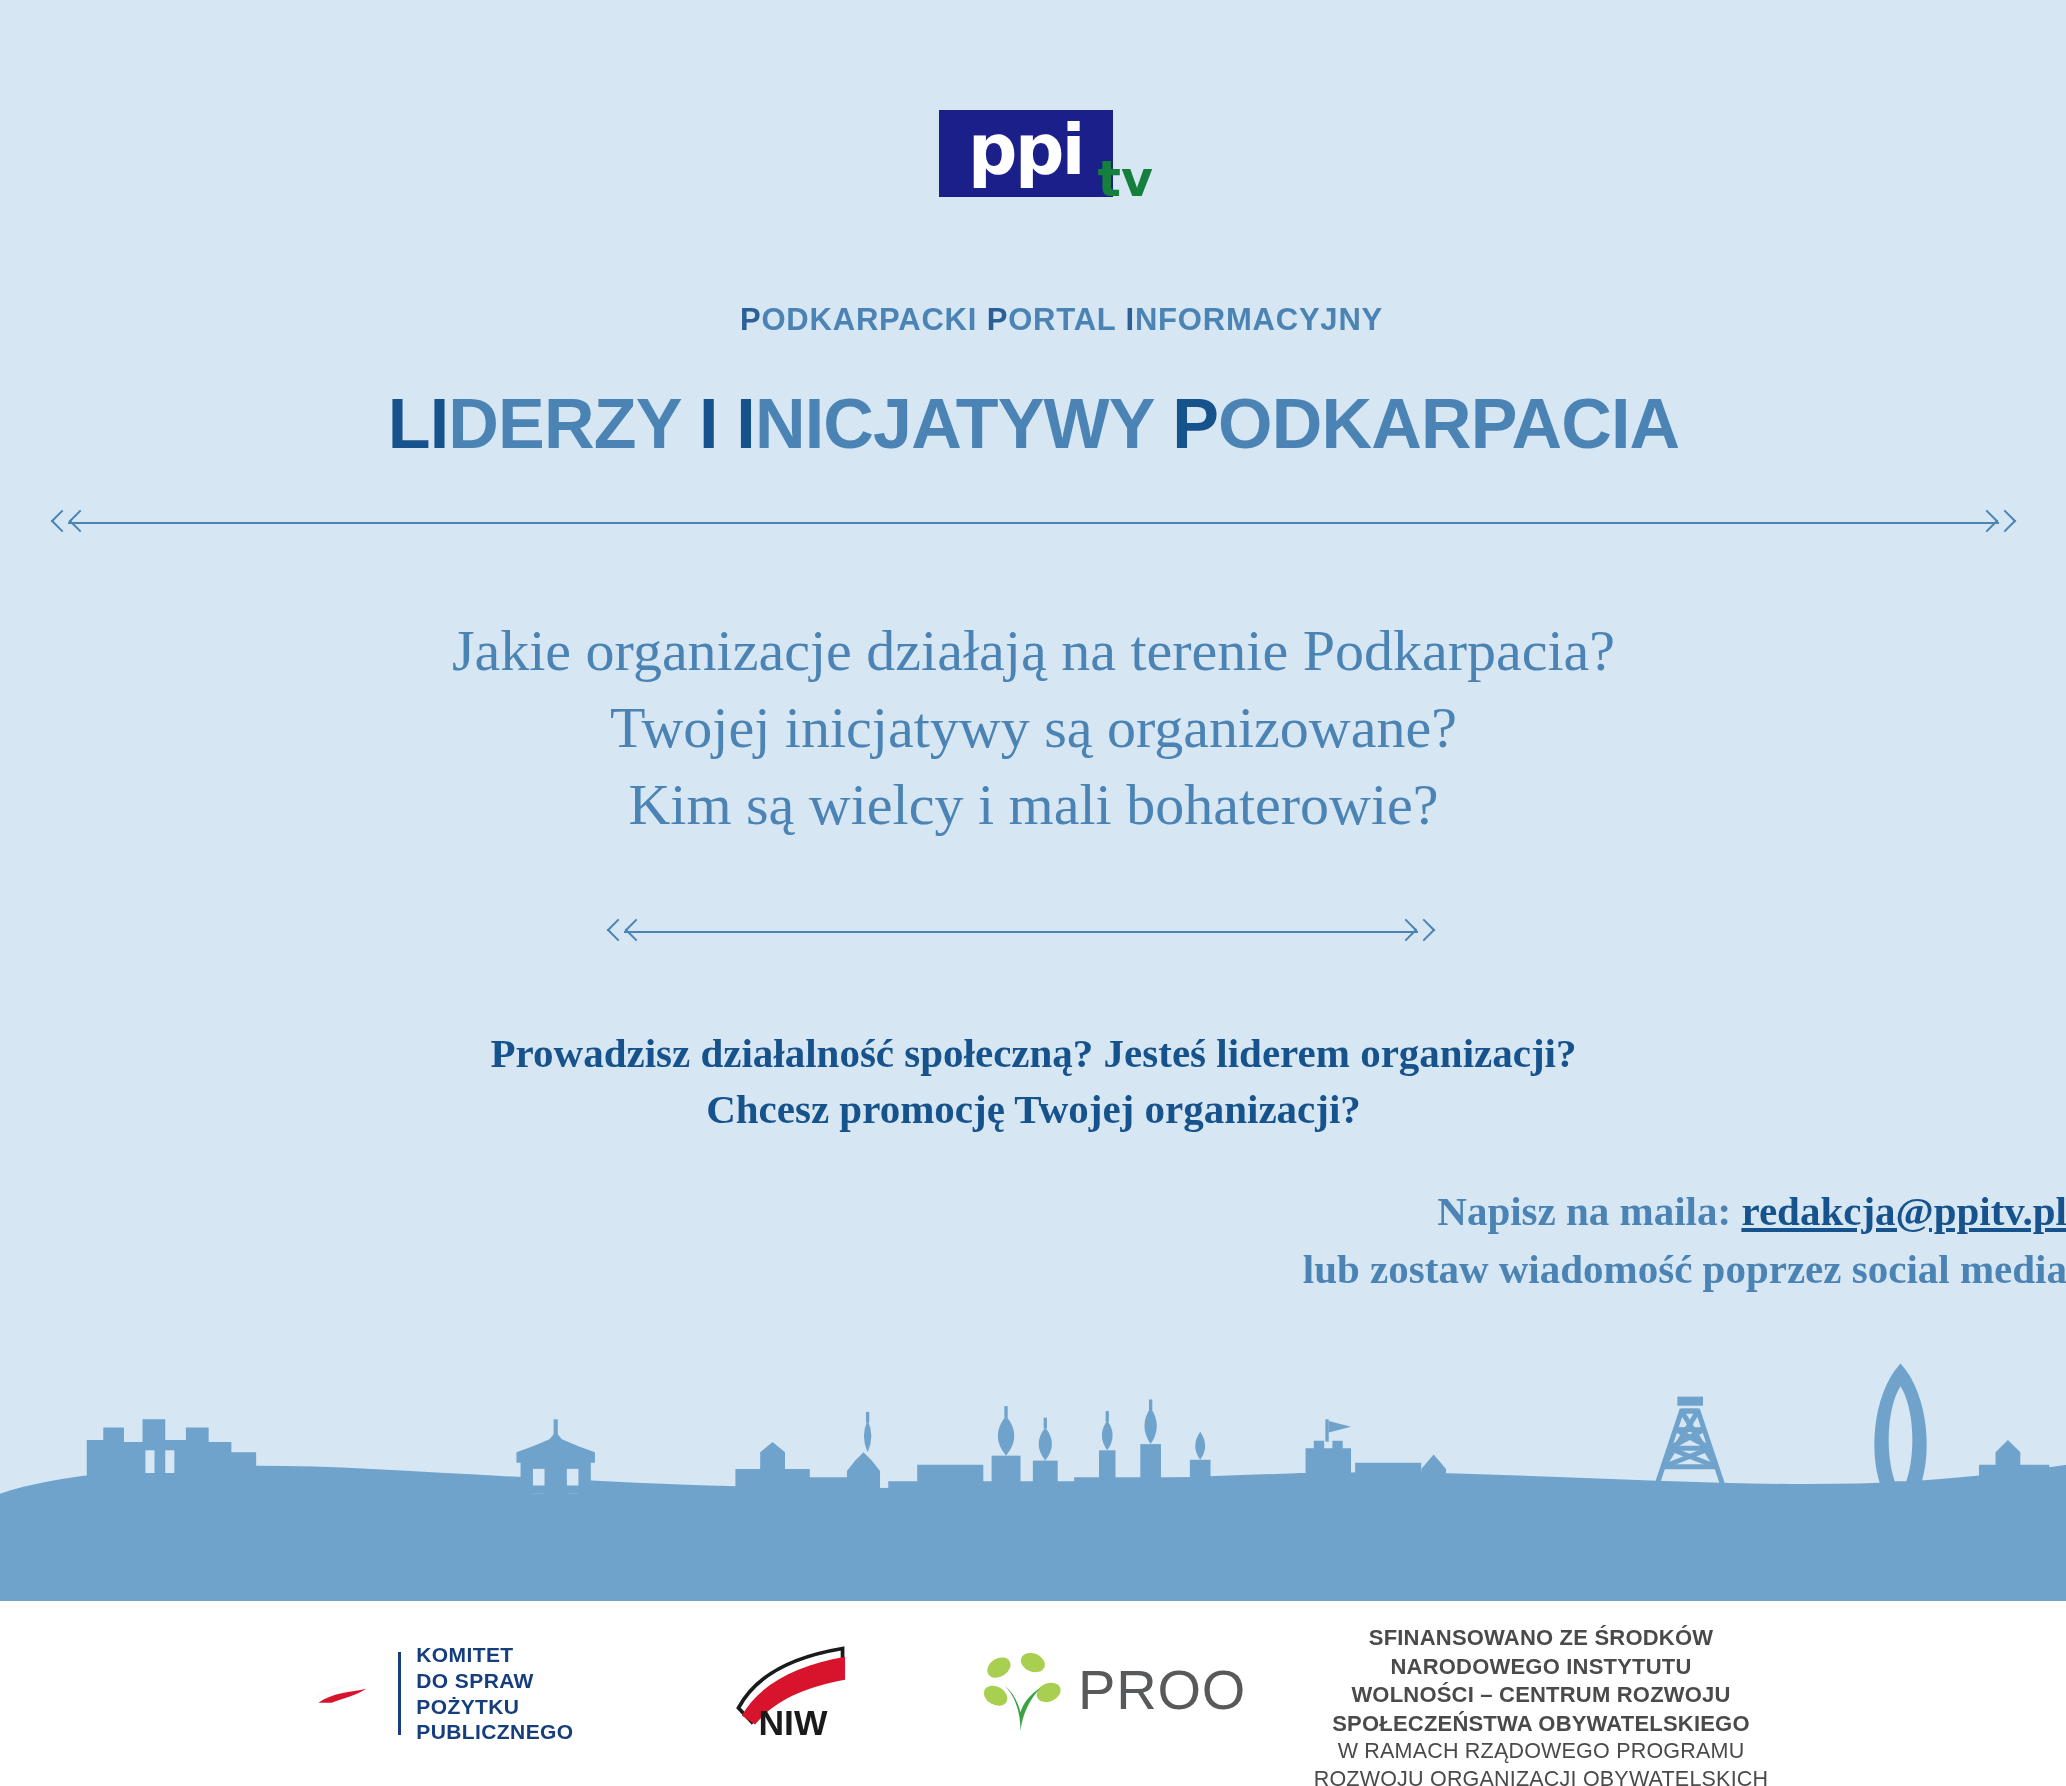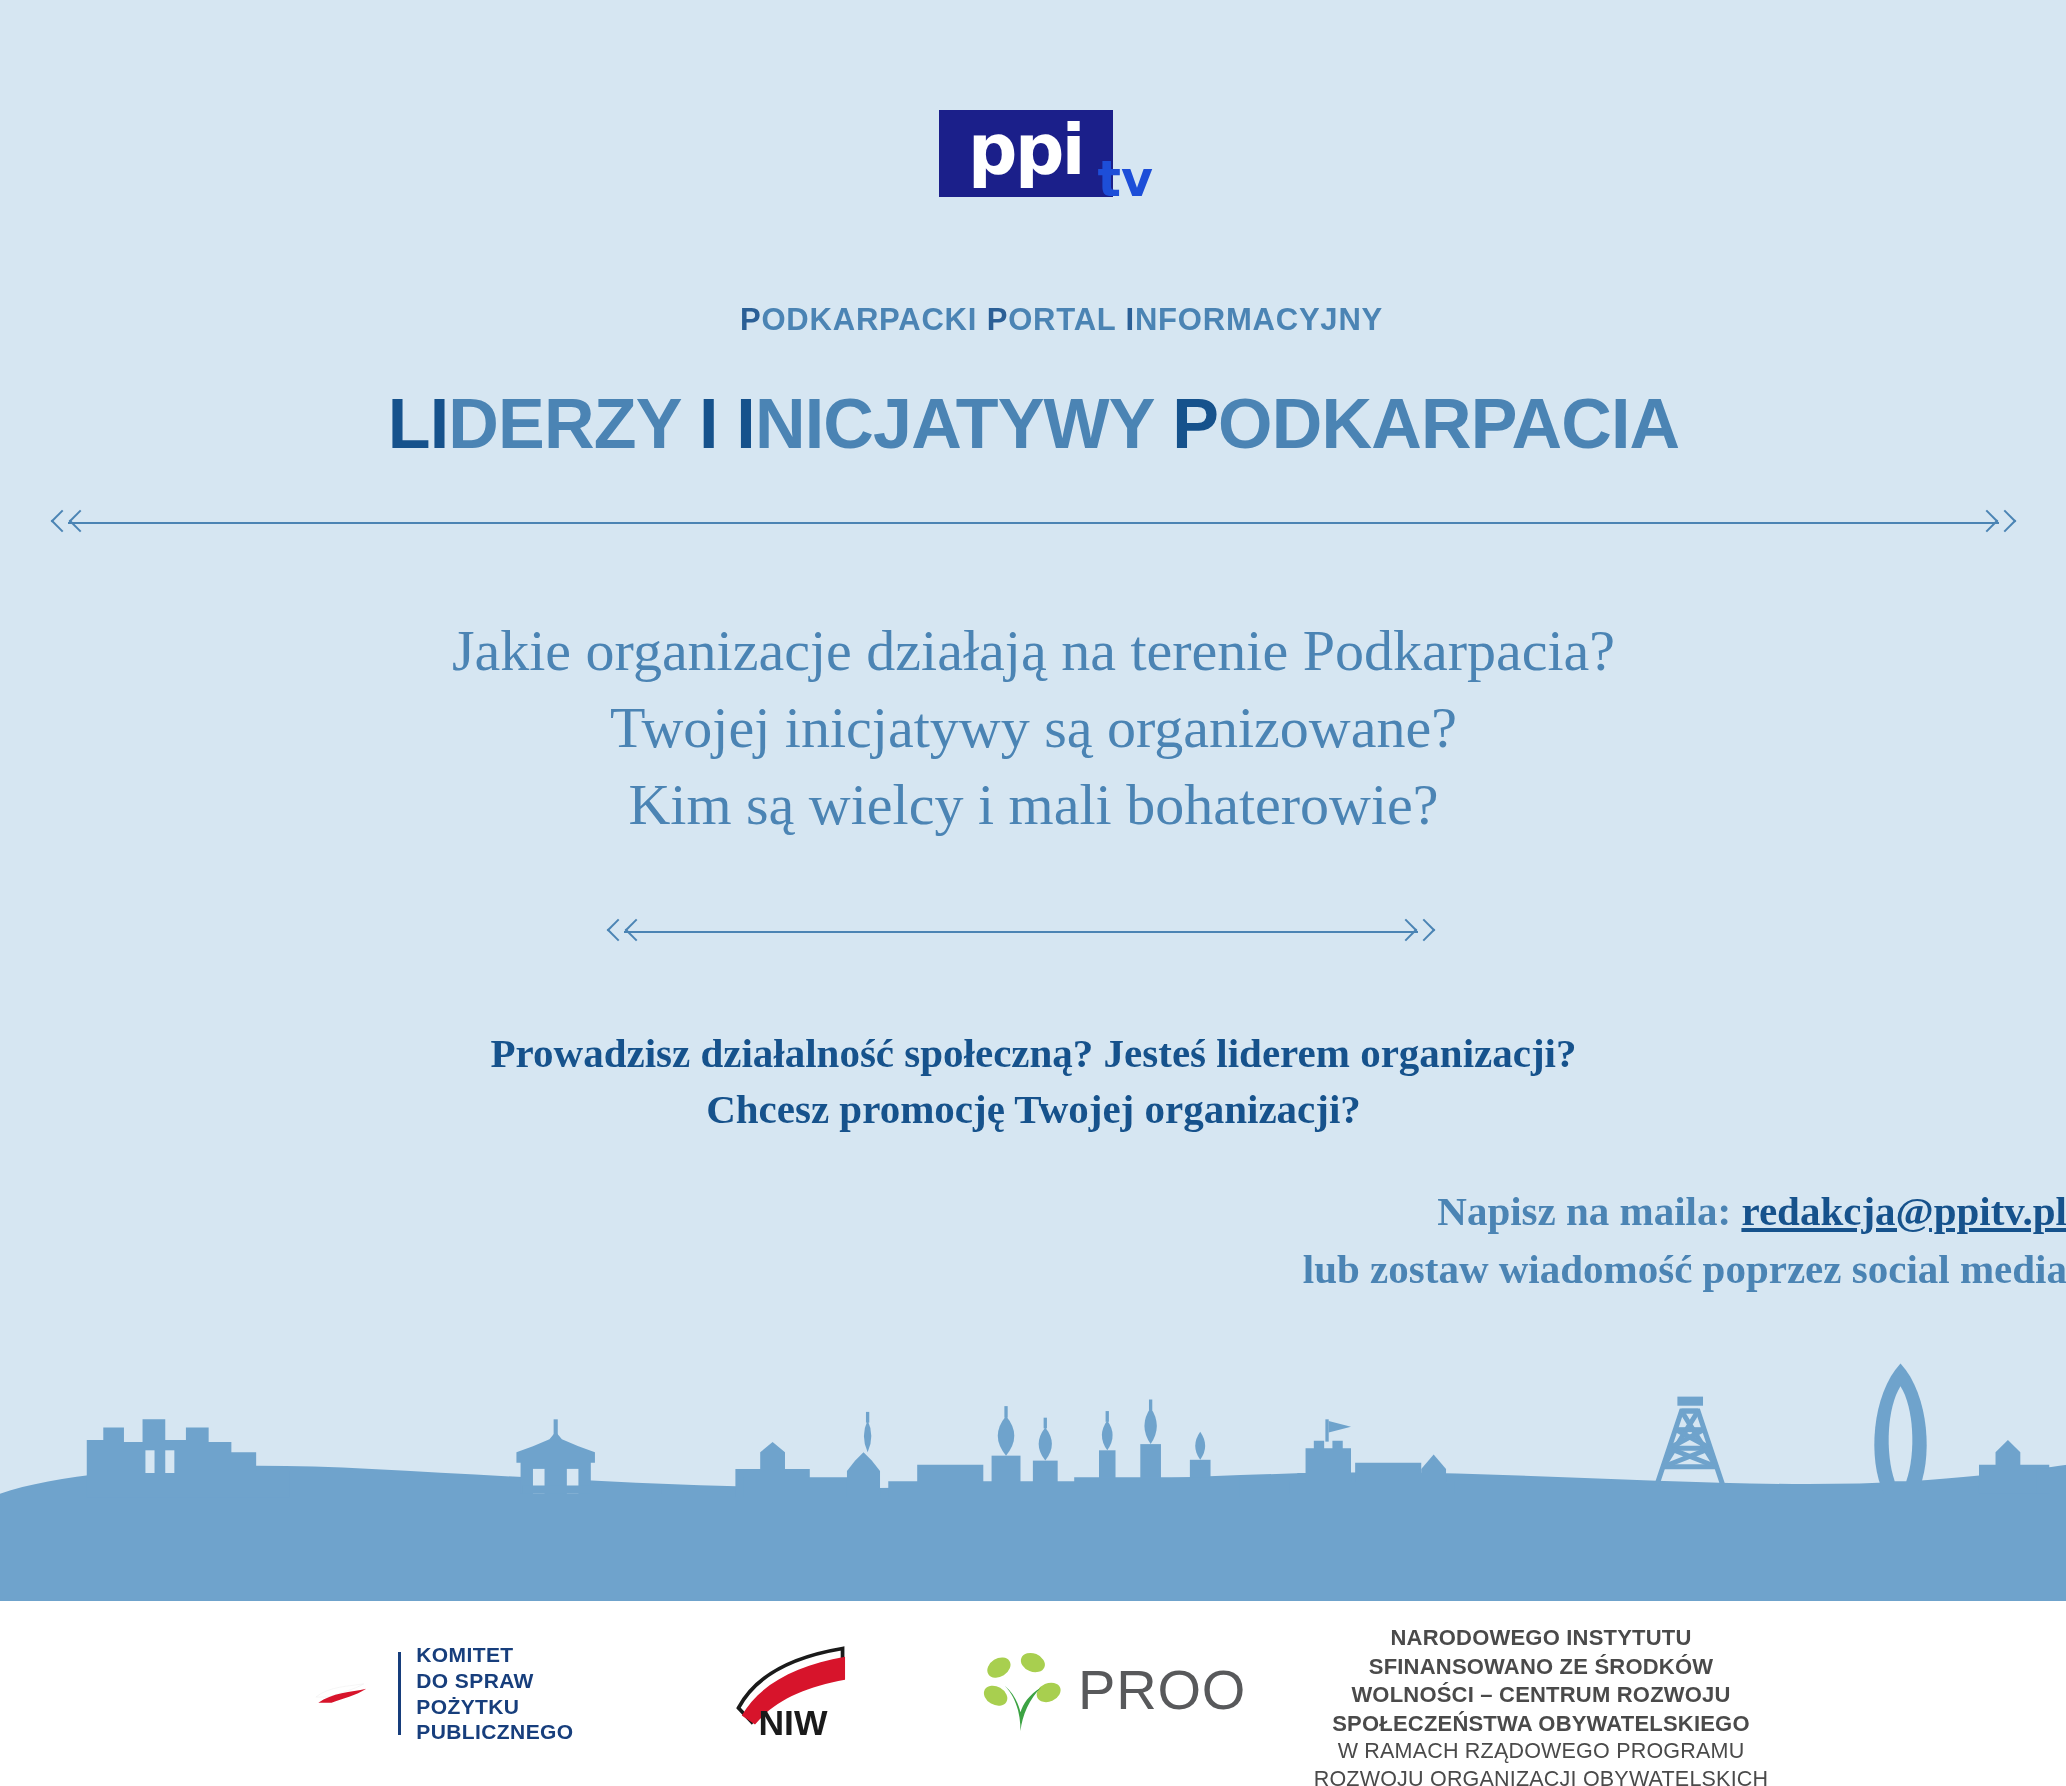--- a/index.html
+++ b/index.html
@@ -57,21 +57,21 @@
     color: #ffffff;
     font-family: "DejaVu Sans", sans-serif;
     font-weight: bold;
     font-size: 69px;
     letter-spacing: -2.5px;
   }
   .logo-tv {
     position: absolute;
     left: 159px;
     top: 45px;
-    color: #1d4ed8;
+    color: #15803d;
     font-family: "DejaVu Sans", sans-serif;
     font-weight: bold;
     font-size: 49px;
     line-height: 49px;
   }
 
   
   .portal-line {
     position: absolute;
     top: 302px;
@@ -488,22 +488,22 @@
           <ellipse cx="48" cy="52" rx="30" ry="22" fill="#a8cf4f" transform="rotate(-32 48 52)"></ellipse>
           <ellipse cx="130" cy="40" rx="30" ry="22" fill="#a8cf4f" transform="rotate(22 130 40)"></ellipse>
           <ellipse cx="168" cy="112" rx="30" ry="22" fill="#a8cf4f" transform="rotate(-24 168 112)"></ellipse>
           <ellipse cx="40" cy="120" rx="30" ry="22" fill="#a8cf4f" transform="rotate(30 40 120)"></ellipse>
           <path d="M62,96 C92,126 100,170 100,205 C104,168 122,126 150,100 C120,118 106,140 100,160 C94,136 82,112 62,96 Z" fill="#3ca343"></path>
         </svg>
         <div class="proo-text">PROO</div>
       </div>
 
       <div class="financed">
+        <div class="strong">SFINANSOWANO ZE ŚRODKÓW</div>
         <div class="strong">NARODOWEGO INSTYTUTU</div>
-        <div class="strong">SFINANSOWANO ZE ŚRODKÓW</div>
         <div class="strong">WOLNOŚCI – CENTRUM ROZWOJU</div>
         <div class="strong">SPOŁECZEŃSTWA OBYWATELSKIEGO</div>
         <div class="light">W RAMACH RZĄDOWEGO PROGRAMU</div>
         <div class="light">ROZWOJU ORGANIZACJI OBYWATELSKICH</div>
 
       </div>
 
     </div>
   </div>
 

